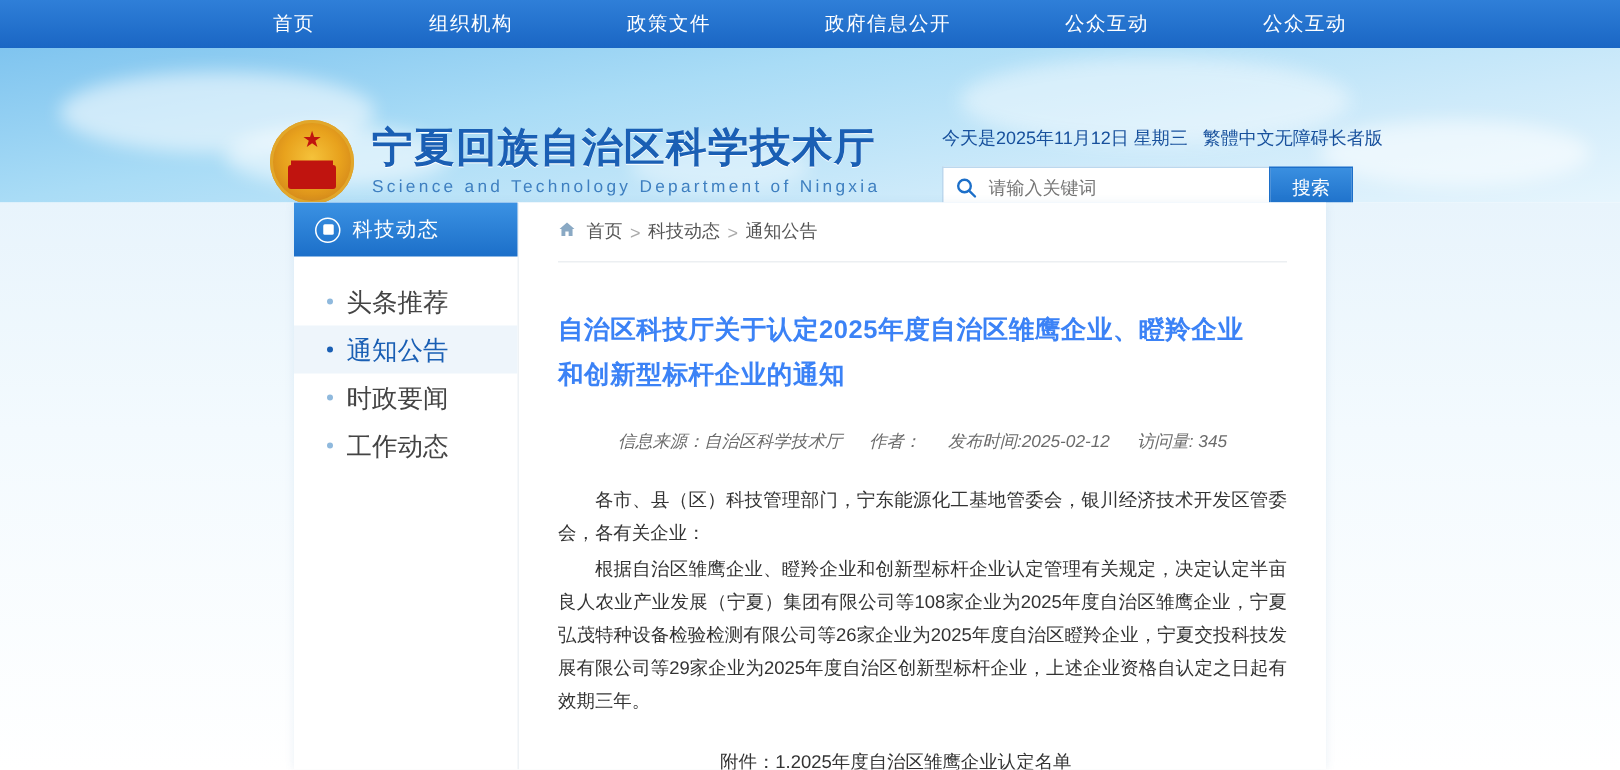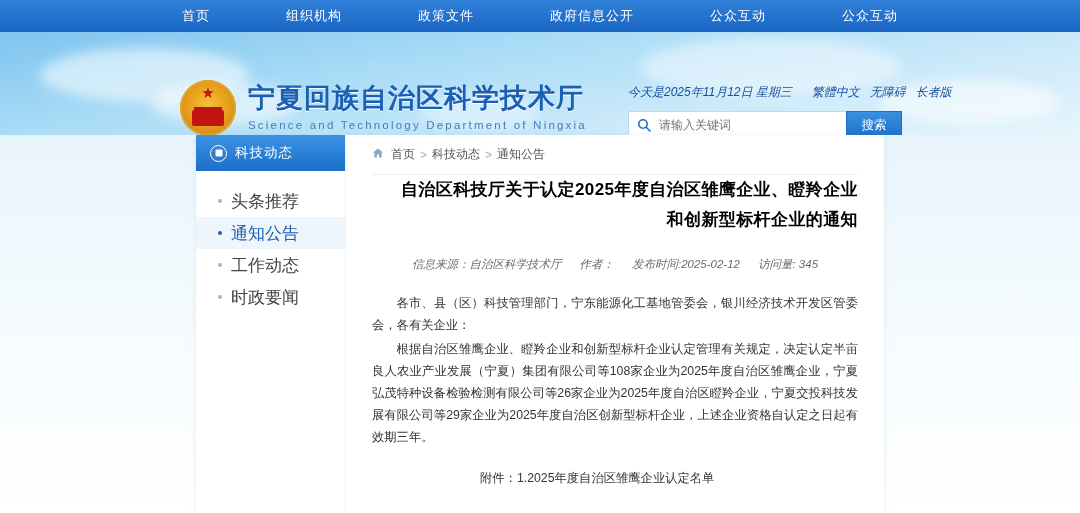--- a/index.html
+++ b/index.html
@@ -110,23 +110,21 @@
     position: absolute;
     right: 152px; top: 52px;
     width: 300px;
     text-align: left;
   }
   .util-line {
     font-size: 12px;
     color: #17509c;
     white-space: nowrap;
     display: flex;
-    gap: 10px;
-    align-items: center;
-    font-style: italic;
+    align-items: center;
   }
   .util-line .date { margin-right: 10px; }
   .util-line .lnk { cursor: pointer; }
   .searchbar {
     margin-top: 10px;
     display: flex;
     align-items: center;
     height: 28px;
   }
   .search-input-wrap {
@@ -247,24 +245,25 @@
     gap: 5px;
     font-size: 12px;
     color: #555;
     border-bottom: 1px solid #eceff2;
   }
   .breadcrumb .home-icon { margin-right: 2px; }
   .breadcrumb a { color: #555; text-decoration: none; cursor: pointer; }
   .breadcrumb .sep { color: #aaa; }
 
   .art-title {
-    text-align: right;
+    margin-top: 30px;
+    text-align: left;
     font-size: 17px;
     font-weight: bold;
-    color: #000000;
+    color: #3b82f6;
     line-height: 30px;
     letter-spacing: .4px;
   }
   .art-meta {
     margin-top: 22px;
     text-align: center;
     font-size: 11.5px;
     color: #6b6b6b;
     display: flex;
     justify-content: center;
@@ -351,25 +350,25 @@
         <div class="sb-item">
           <span class="dot"></span>
           <span>头条推荐</span>
         </div>
         <div class="sb-item active">
           <span class="dot"></span>
           <span>通知公告</span>
         </div>
         <div class="sb-item">
           <span class="dot"></span>
-          <span>工作动态</span>
+          <span>时政要闻</span>
         </div>
         <div class="sb-item">
           <span class="dot"></span>
-          <span>时政要闻</span>
+          <span>工作动态</span>
         </div>
       </div>
     </div>
 
     <div class="main">
 
       <div class="breadcrumb">
         <span class="home-icon">
           <svg width="12" height="12" viewBox="0 0 12 12">
             <path d="M6 1.4 L11 5.6 L9.7 5.6 L9.7 10.4 L7.1 10.4 L7.1 7.4 L4.9 7.4 L4.9 10.4 L2.3 10.4 L2.3 5.6 L1 5.6 Z" fill="#8aa9c4"></path>

